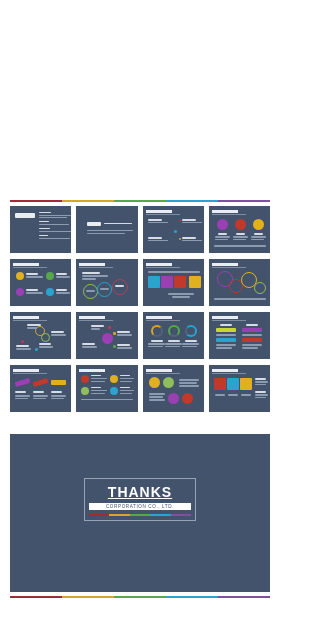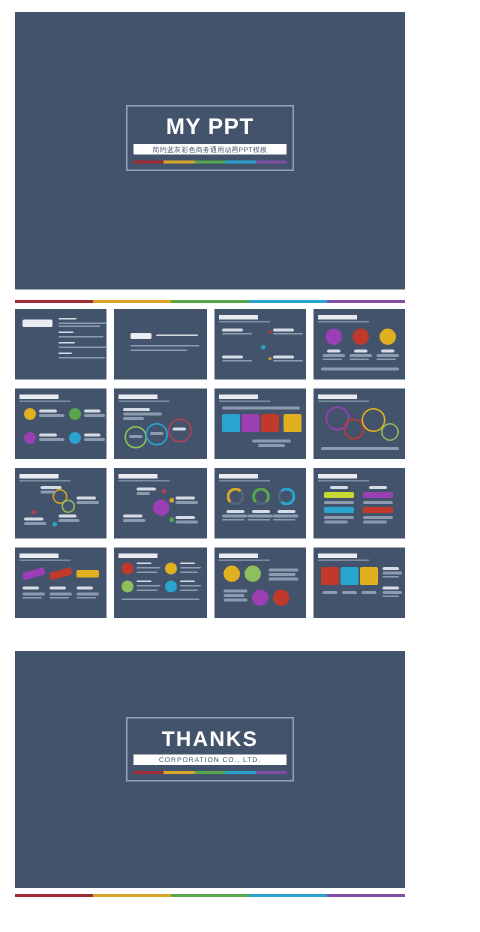--- a/index.html
+++ b/index.html
@@ -98,47 +98,34 @@
   .thanks-box {
     position: absolute; left: 50%; top: 44px;
     transform: translateX(-50%);
     width: 112px;
     border: 1px solid #97a3b5;
     padding: 5px 4px 4px;
     text-align: center;
   }
   .thanks-title {
     color: #ffffff; font-size: 14px; font-weight: bold;
-    letter-spacing: 1px; line-height: 16px;
+    letter-spacing: 1px; line-height: 16px; text-decoration: underline;
   }
   .thanks-sub {
     margin-top: 3px; background: #ffffff; color: #42536b;
     font-size: 4.6px; line-height: 7px; letter-spacing: 0.6px;
     white-space: nowrap; overflow: hidden;
   }
   .thanks-rule { margin-top: 4px; width: 100%; }
 </style>
 </head>
 <body>
 
 <div class="page">
 
-  <div class="cover">
-    <div class="cover-box">
-      <div class="cover-title">MY PPT</div>
-      <div class="cover-sub">简约蓝灰彩色商务通用动画PPT模板</div>
-      <div class="rainbow cover-rule">
-        <i class="c0"></i>
-          <i class="c1"></i>
-          <i class="c2"></i>
-          <i class="c3"></i>
-          <i class="c4"></i>
-      </div>
-    </div>
-  </div>
 
   <div class="rainbow sep-top">
     <i class="c0"></i>
       <i class="c1"></i>
       <i class="c2"></i>
       <i class="c3"></i>
       <i class="c4"></i>
   </div>
 
   <div class="grid">

